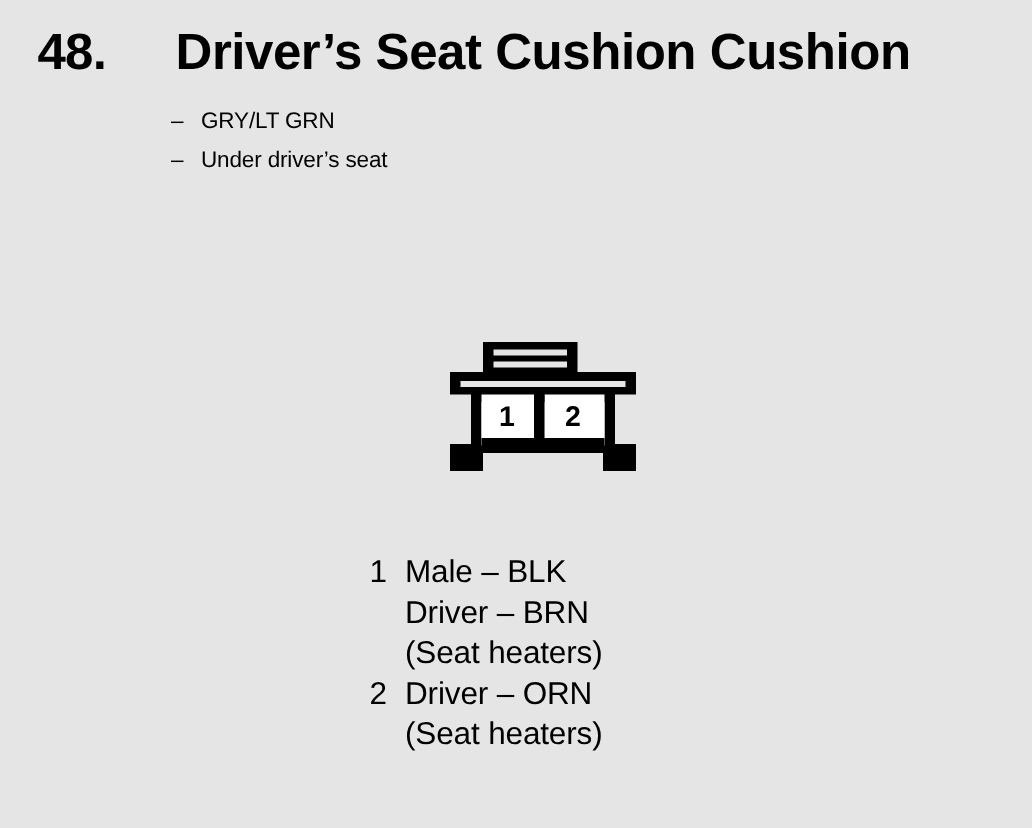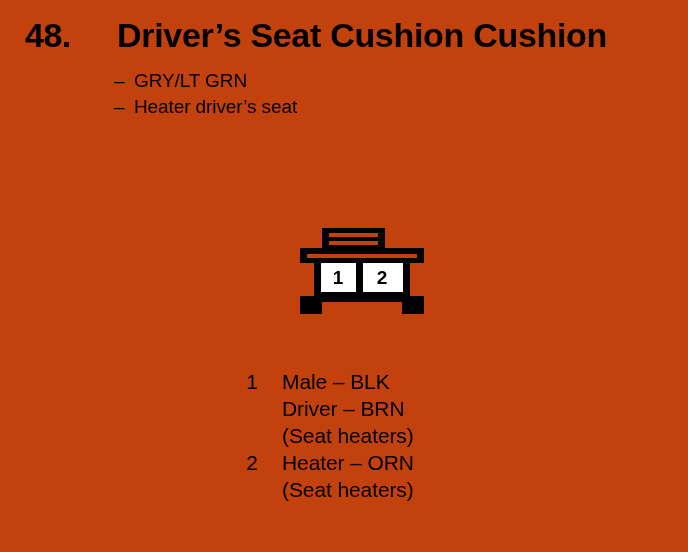--- a/index.html
+++ b/index.html
@@ -14,21 +14,21 @@
     position: relative;
     overflow: hidden;
     font-family: "Liberation Sans", "DejaVu Sans", sans-serif;
     color: #000000;
     -webkit-font-smoothing: none;
   }
 
   .page {
     position: absolute;
     inset: 0;
-    background: #c2410c;
+    background: #e5e5e5;
   }
 
   
   .header {
     position: absolute;
     left: 0;
     top: 13px;
     width: 688px;
     height: 46px;
   }
@@ -55,21 +55,21 @@
 
   
   .bullets {
     position: absolute;
     left: 114px;
     top: 68px;
     width: 520px;
   }
   .bullet-row {
     display: block;
-    font-size: 19px;
+    font-size: 15px;
     line-height: 26px;
     white-space: nowrap;
     letter-spacing: -0.1px;
   }
   .bullet-dash {
     display: inline-block;
     width: 20px;
   }
 
   
@@ -106,21 +106,21 @@
   }
   .legend-num {
     position: absolute;
     left: 0;
     width: 20px;
     text-align: right;
     font-size: 21px;
     line-height: 27px;
   }
   .legend-lines {
-    margin-left: 44px;
+    margin-left: 32px;
   }
   .legend-line {
     display: block;
     font-size: 21px;
     line-height: 27px;
     white-space: nowrap;
     letter-spacing: -0.1px;
   }
 </style>
 </head>
@@ -131,21 +131,21 @@
   <div class="header">
     <span class="item-number">48.</span>
     <span class="title">Driver’s Seat Cushion Cushion</span>
   </div>
 
   <div class="bullets">
     <span class="bullet-row">
       <span class="bullet-dash">–</span><span>GRY/LT GRN</span>
     </span>
     <span class="bullet-row">
-      <span class="bullet-dash">–</span><span>Heater driver’s seat</span>
+      <span class="bullet-dash">–</span><span>Under driver’s seat</span>
     </span>
   </div>
 
   <div class="diagram">
     <svg width="152" height="100" viewBox="0 0 152 100">
 
       <path fill="#000000" fill-rule="evenodd" d="M 36 6
                L 99 6
                L 99 26
                L 138 26
@@ -196,20 +196,20 @@
       <div class="legend-lines">
         <span class="legend-line">Male – BLK</span>
         <span class="legend-line">Driver – BRN</span>
         <span class="legend-line">(Seat heaters)</span>
       </div>
     </div>
 
     <div class="legend-entry">
       <span class="legend-num">2</span>
       <div class="legend-lines">
-        <span class="legend-line">Heater – ORN</span>
+        <span class="legend-line">Driver – ORN</span>
         <span class="legend-line">(Seat heaters)</span>
       </div>
     </div>
 
   </div>
 
 </div>
 
 </body></html>

